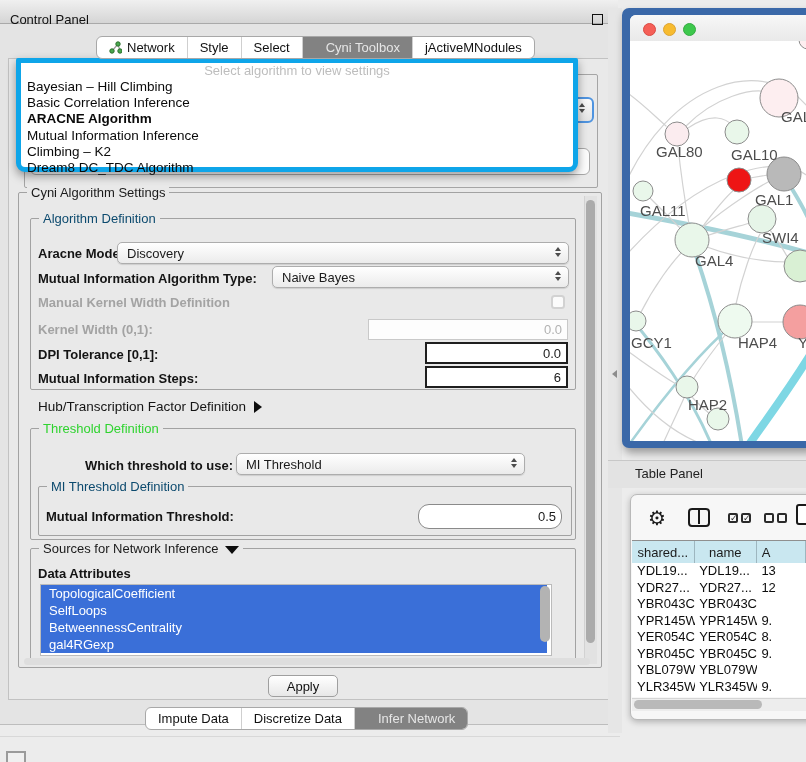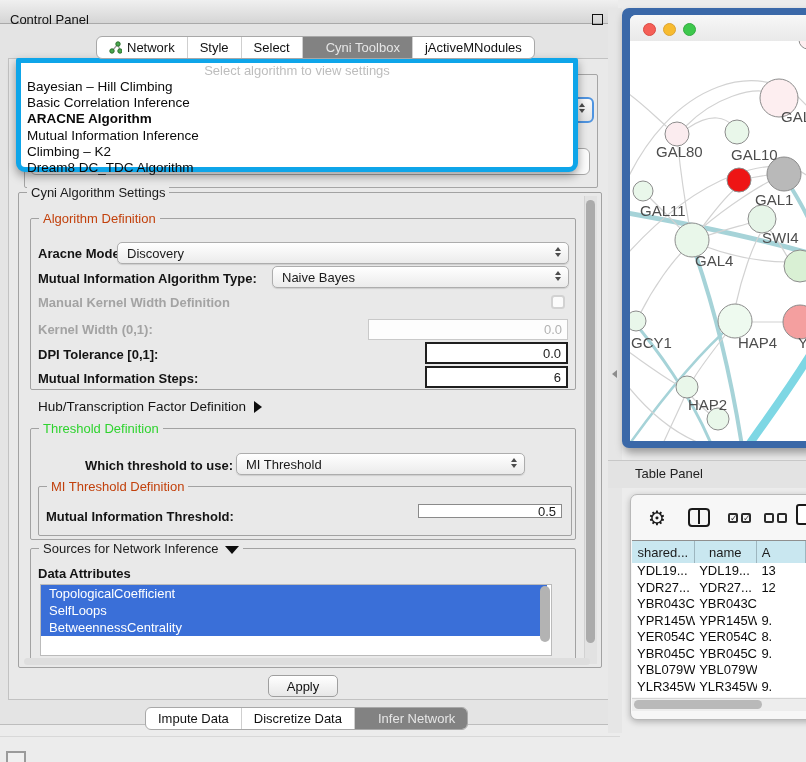--- a/index.html
+++ b/index.html
@@ -34,21 +34,21 @@
   
   .dropdown{left:16px;top:58px;width:562px;height:114px;background:#fff;border:5px solid #0ea5e9;
             border-radius:2px 2px 9px 9px;box-shadow:0 4px 10px rgba(0,0,0,.38);z-index:20;box-sizing:border-box;}
   .dd-prompt{text-align:center;color:#bdbdbd;font-size:13px;line-height:16px;height:16px;}
   .dd-item{font-size:13.5px;line-height:16.2px;padding-left:6px;color:#0a0a0a;white-space:nowrap;}
   .dd-sel{font-weight:bold;}
 
   
   .group{border:1px solid #a2a2a2;border-radius:2px;box-sizing:border-box;}
   .legend{position:absolute;top:-8px;left:8px;background:#e9e9e9;padding:0 4px;font-size:13px;white-space:nowrap;}
-  .legend-blue{color:#c2410c;}
+  .legend-blue{color:#0c4a6e;}
   .legend-green{color:#2fd32f;}
 
   .lbl{position:absolute;font-size:13px;font-weight:bold;color:#141414;white-space:nowrap;}
   .lbl-dis{color:#a3a3a3;}
   .plain{font-weight:normal;}
 
   .combo{position:absolute;height:22px;border:1px solid #adadad;border-radius:5px;
          background:linear-gradient(#ffffff,#ebebeb);font-size:13px;display:flex;align-items:center;
          padding:0 22px 0 9px;box-sizing:border-box;box-shadow:0 1px 1px rgba(0,0,0,.12);}
   .stepper{position:absolute;right:7px;top:4px;display:flex;flex-direction:column;gap:2px;}
@@ -242,34 +242,35 @@
     <div class="stepper">
         <div class="tri-up"></div>
         <div class="tri-dn"></div>
       </div>
   </div>
 
   <div class="abs group" style="left:38px;top:486px;width:534px;height:50px;">
     <span class="legend legend-blue">MI Threshold Definition</span>
   </div>
   <span class="lbl" style="left:46px;top:509px;">Mutual Information Threshold:</span>
-  <div class="field field-thin" style="left:418px;top:504px;width:144px;height:14px;">
+  <div class="field field-thin" style="left:418px;top:504px;width:144px;height:25px;border-radius:11px;">
     <span>0.5</span>
   </div>
 
   <div class="abs group" style="left:30px;top:548px;width:546px;height:116px;">
     <span class="legend">
       <span>Sources for Network Inference</span><span class="tri-down"></span>
     </span>
   </div>
   <span class="lbl" style="left:38px;top:566px;">Data Attributes</span>
   <div class="abs attr-list">
       <div class="attr-item attr-sel">TopologicalCoefficient</div>
       <div class="attr-item attr-sel">SelfLoops</div>
       <div class="attr-item attr-sel">BetweennessCentrality</div>
+      <div class="attr-item attr-sel">gal4RGexp</div>
     </div>
   <div class="abs attr-scroll"></div>
 
   <div class="abs set-scroll-track"></div>
   <div class="abs set-scroll-thumb"></div>
   <div class="abs hgroove"></div>
 
   <button class="abs apply-btn">Apply</button>
 
   <div class="abs bottabs tabbar">

